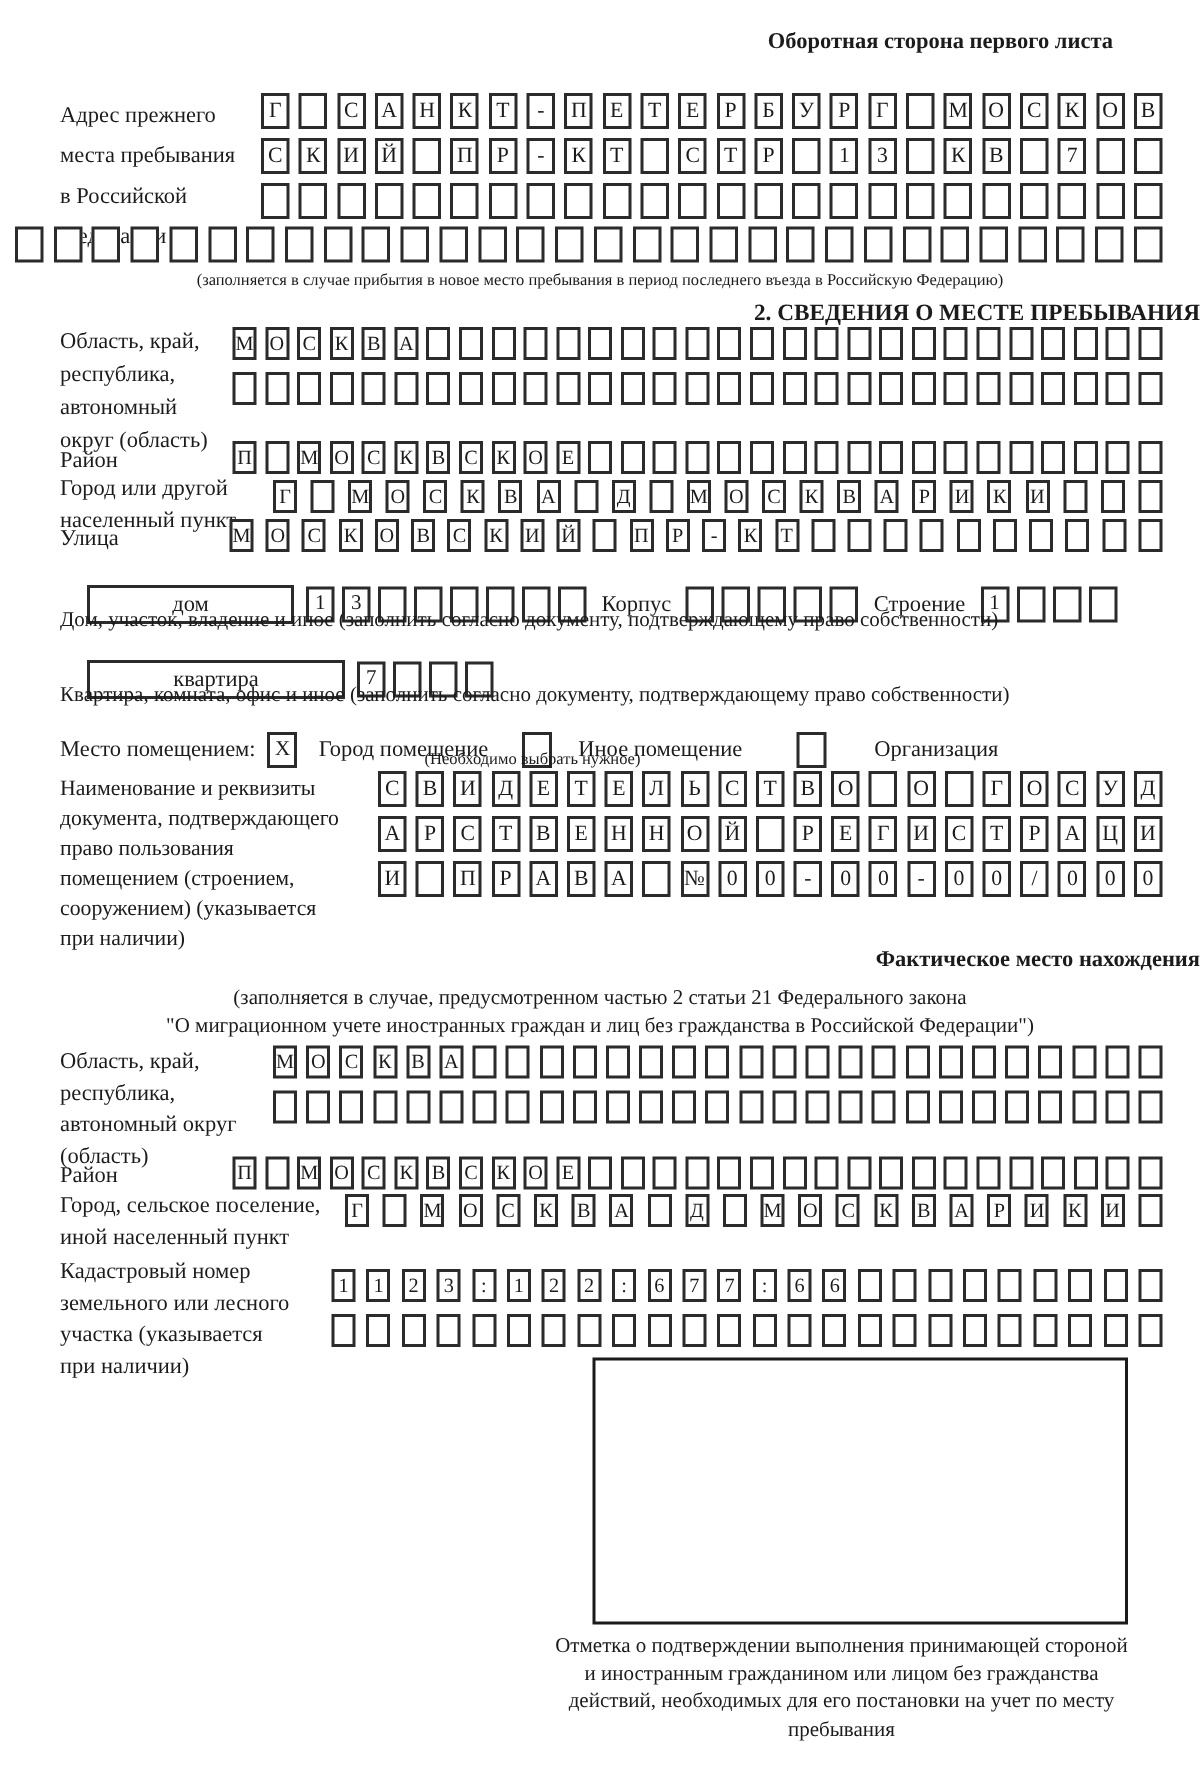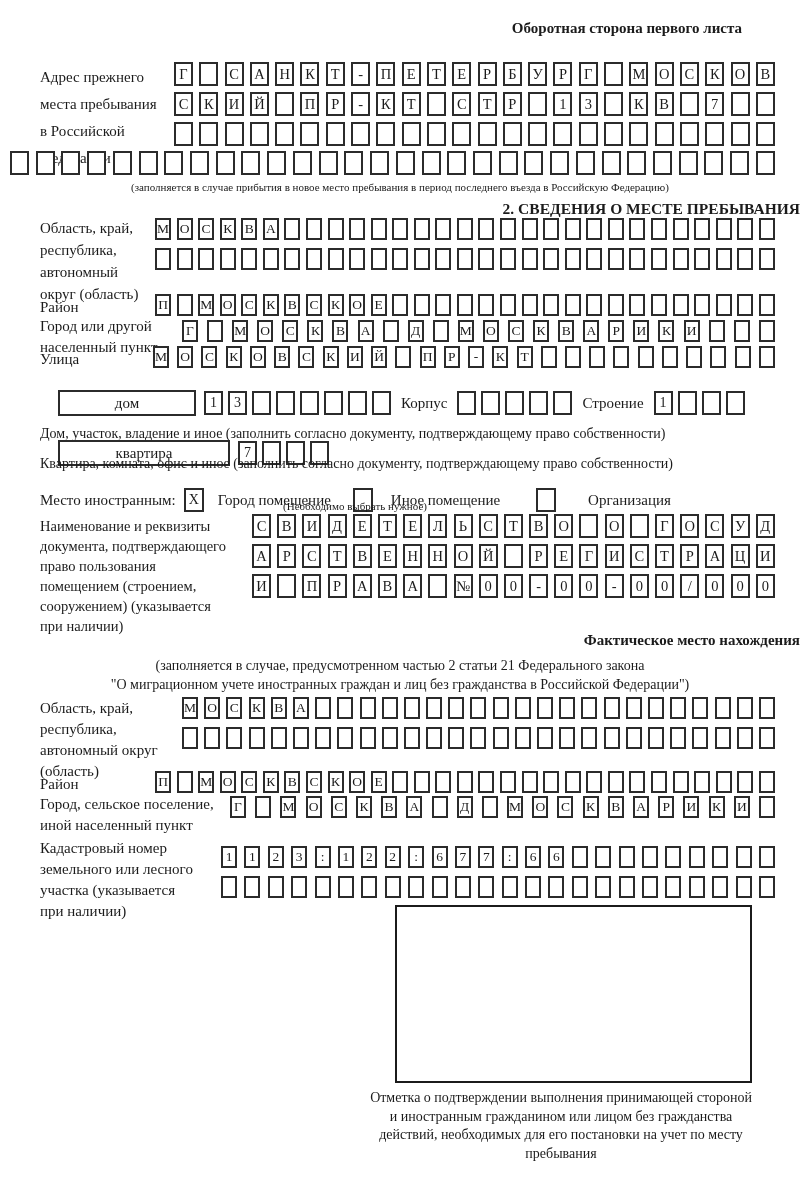--- a/index.html
+++ b/index.html
@@ -338,35 +338,35 @@
         <span class="cell"></span>
       </div>
     <div style="font-size:15px;padding:0 2px;">Строение</div>
     <div class="cells-fixed">
         <span class="cell">1</span>
         <span class="cell"></span>
         <span class="cell"></span>
         <span class="cell"></span>
       </div>
   </div>
-  <div class="abs cap" style="left:40px;top:426px;width:720px;">Дом, участок, владение и иное (заполнить согласно документу, подтверждающему право собственности)</div>
+  <div class="abs cap" style="left:40px;top:406px;width:720px;">Дом, участок, владение и иное (заполнить согласно документу, подтверждающему право собственности)</div>
 
   <div class="abs inrow" style="left:58px;top:426px;gap:8px;">
     <div class="widebox" style="width:172px;">квартира</div>
     <div class="cells-fixed">
         <span class="cell">7</span>
         <span class="cell"></span>
         <span class="cell"></span>
         <span class="cell"></span>
       </div>
   </div>
   <div class="abs cap" style="left:40px;top:456px;width:720px;">Квартира, комната, офис и иное (заполнить согласно документу, подтверждающему право собственности)</div>
 
   <div class="abs inrow" style="left:40px;top:474px;gap:0;">
-    <span style="font-size:15px;">Место иностранным:</span>
+    <span style="font-size:15px;">Место помещением:</span>
     <span class="ck" style="margin-left:8px;">X</span>
     <span style="font-size:15px;margin-left:14px;">Город помещение</span>
     <span class="ck" style="margin-left:22px;"></span>
     <span style="font-size:15px;margin-left:18px;">Иное помещение</span>
     <span class="ck" style="margin-left:36px;"></span>
     <span style="font-size:15px;margin-left:32px;">Организация</span>
   </div>
   <div class="abs note" style="left:120px;top:500px;width:470px;">(Необходимо выбрать нужное)</div>
 
   <div class="abs lbl" style="left:40px;top:516px;width:210px;font-size:14.5px;line-height:20px;">Наименование и реквизиты

